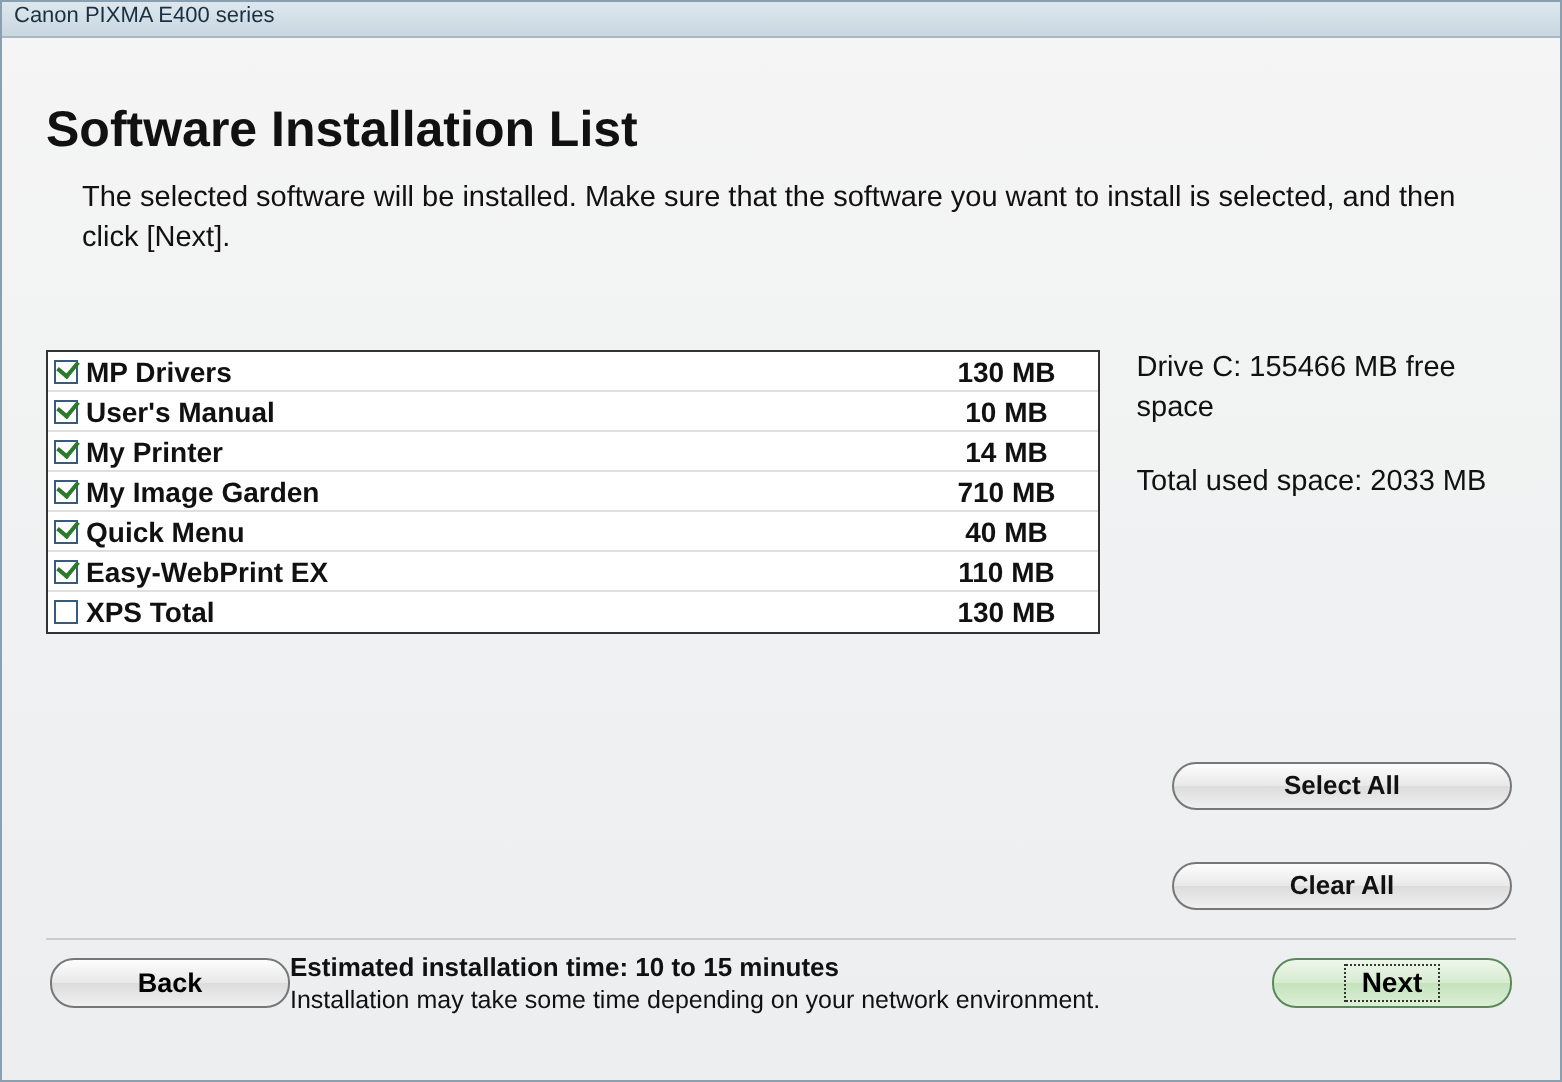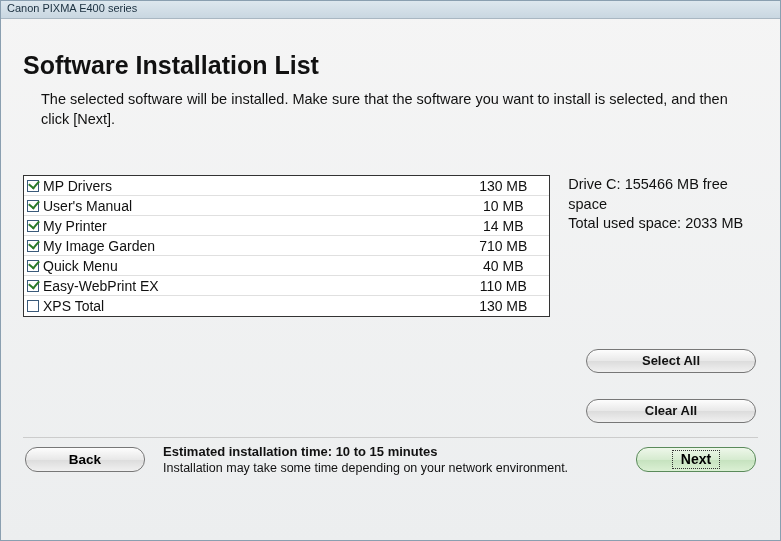--- a/index.html
+++ b/index.html
@@ -45,20 +45,21 @@
     margin-left: 18px;
   }
   .middle {
     display: flex;
     gap: 18px;
   }
   .list-box {
     width: 562px;
     border: 1px solid #333;
     background: #fff;
+    font-weight: bold;
   }
   .row {
     display: flex;
     align-items: center;
     height: 20px;
     border-bottom: 1px solid #e0e0e0;
     padding: 0 6px 0 3px;
     font-size: 14px;
     color: #111;
   }
@@ -84,23 +85,23 @@
     transform: rotate(-50deg);
   }
   .row .label { flex: 1; }
   .row .size { width: 80px; text-align: center; }
   .side-info {
     font-size: 14.5px;
     color: #111;
     line-height: 1.35;
     padding-top: 0;
   }
-  .side-info .block2 { }
+  .side-info .block2 { margin-top: 18px; }
   .right-buttons {
-    margin-top: 32px;
+    margin-top: 64px;
     display: flex;
     flex-direction: column;
     align-items: flex-end;
     gap: 26px;
     padding-right: 2px;
   }
   .btn {
     width: 170px;
     height: 24px;
     border: 1px solid #777;
@@ -116,21 +117,20 @@
   .footer-divider {
     margin: 14px 0 6px 0;
     height: 1px;
     background: #aaa;
     border-top: 1px solid #ccc;
   }
   .footer {
     display: flex;
     align-items: center;
     padding: 0 2px 10px 2px;
-    gap: 18px;
     justify-content: space-between;
   }
   .est-block {
     flex: 1;
     font-size: 12.5px;
     color: #111;
   }
   .est-title { font-weight: bold; margin-bottom: 2px; font-size: 13px;}
   .btn-back {
     width: 120px;

